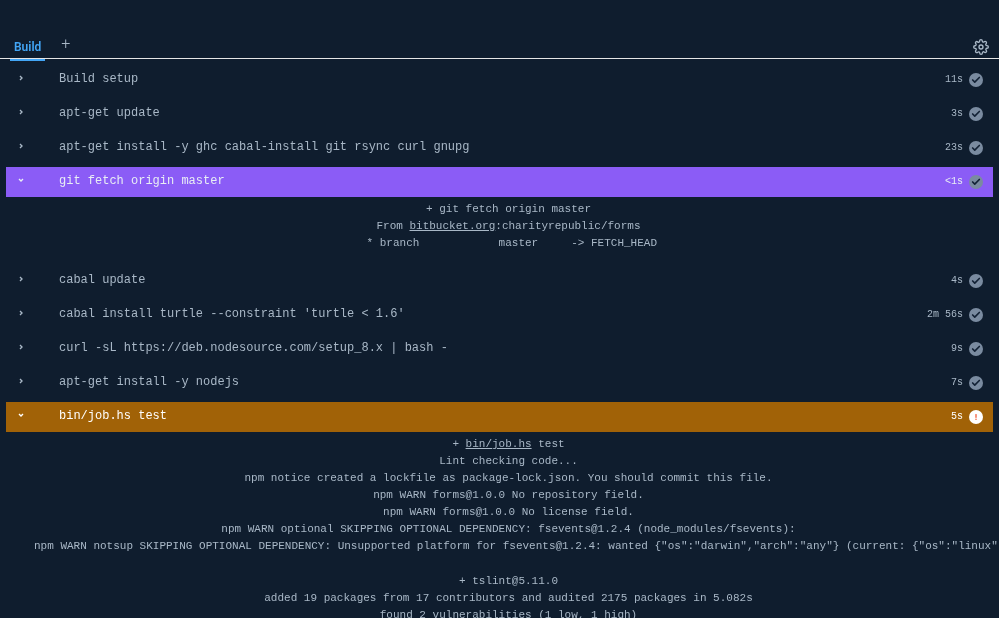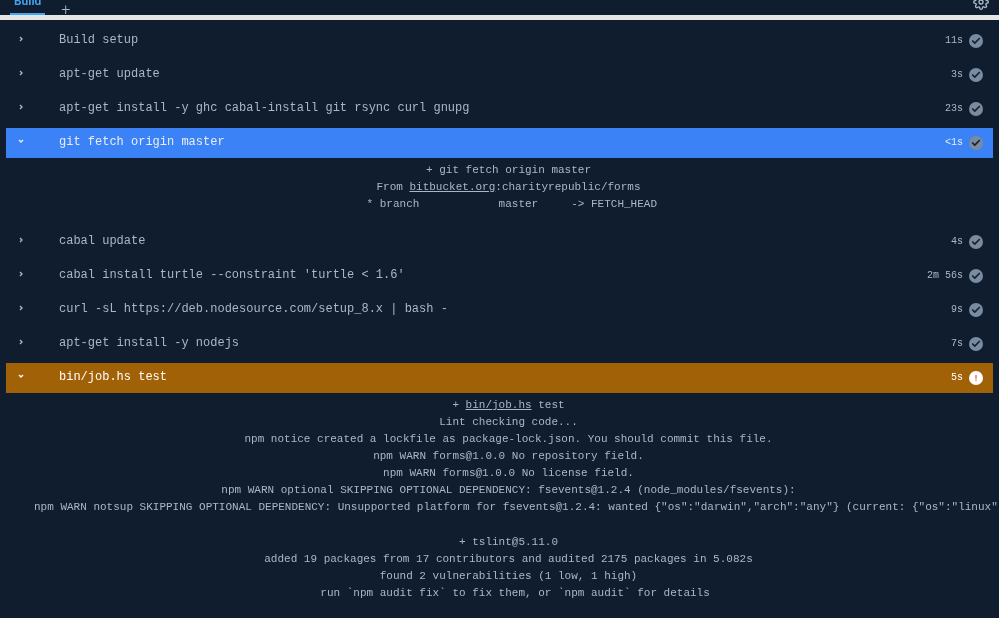--- a/index.html
+++ b/index.html
@@ -9,26 +9,27 @@
     color: #a9b8c7;
     font-family: Menlo, Monaco, Consolas, "Courier New", monospace;
     font-size: 12px;
     line-height: 1.45;
     width: 999px;
   }
   .page { width: 999px; }
 
   
   .tab-strip {
-    display: flex; align-items: flex-end;
+    display: flex; align-items: flex-start;
     padding: 0 10px;
-    border-bottom: 5px solid #e5e5e5;
+    border-bottom: 1px solid #e5e5e5;
     font-family: -apple-system, BlinkMacSystemFont, "Segoe UI", Roboto, sans-serif;
     font-size: 12px;
     height: 20px;
+    margin-top: 39px;
   }
   .tab {
     color: #42a5f5; font-weight: 600;
     padding: 0 4px 3px 4px;
     border-bottom: 2px solid #42a5f5;
     margin-right: 16px;
   }
   .tab-add {
     color: #a9b8c7; font-size: 16px; font-weight: 300;
     cursor: pointer; line-height: 10px;
@@ -38,21 +39,21 @@
 
   
   .steps { padding: 6px 6px 16px 6px; }
   .step { margin-bottom: 4px; border-radius: 3px; }
   .step-header {
     display: flex; align-items: center;
     height: 30px;
     padding: 0 10px;
     cursor: pointer;
   }
-  .step-header.expanded-normal { background: #3b82f6; color: #e8eef4; text-align: right; }
+  .step-header.expanded-normal { background: #8b5cf6; color: #e8eef4; text-align: right; }
   .step-header.expanded-fail   { background: #a16207; color: #ffffff; }
 
   .chev { width: 10px; text-align: center; margin-right: 6px; color: inherit; }
   .step-name { white-space: pre; color: inherit; margin-left: 27px; }
   .step-right { margin-left: auto; display: flex; align-items: center; gap: 6px; }
   .step-time { font-size: 10px; }
   .status-circle {
     width: 14px; height: 14px; border-radius: 50%;
     display: inline-flex; align-items: center; justify-content: center;
   }

